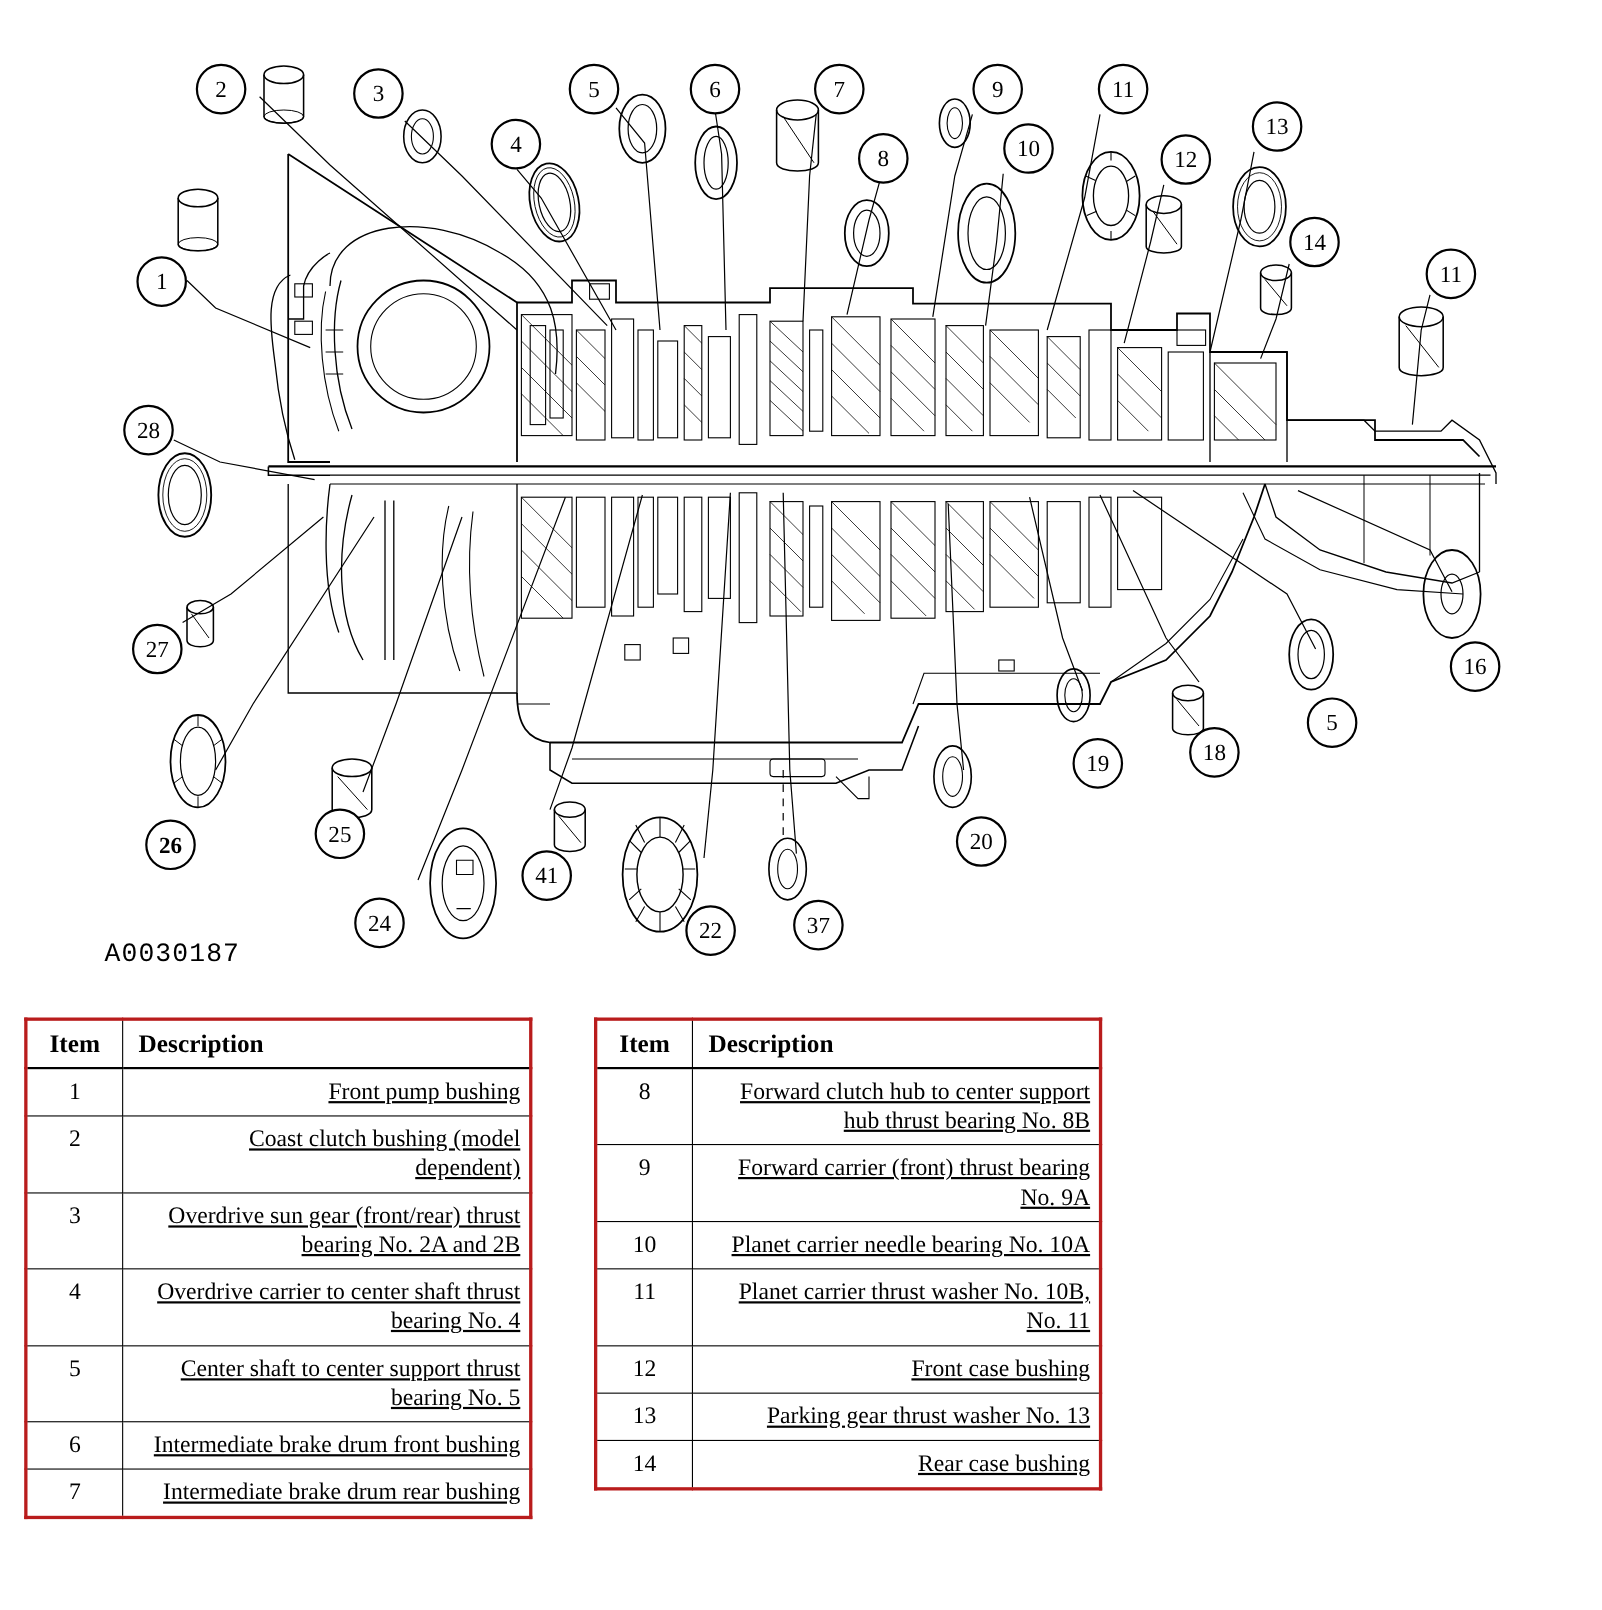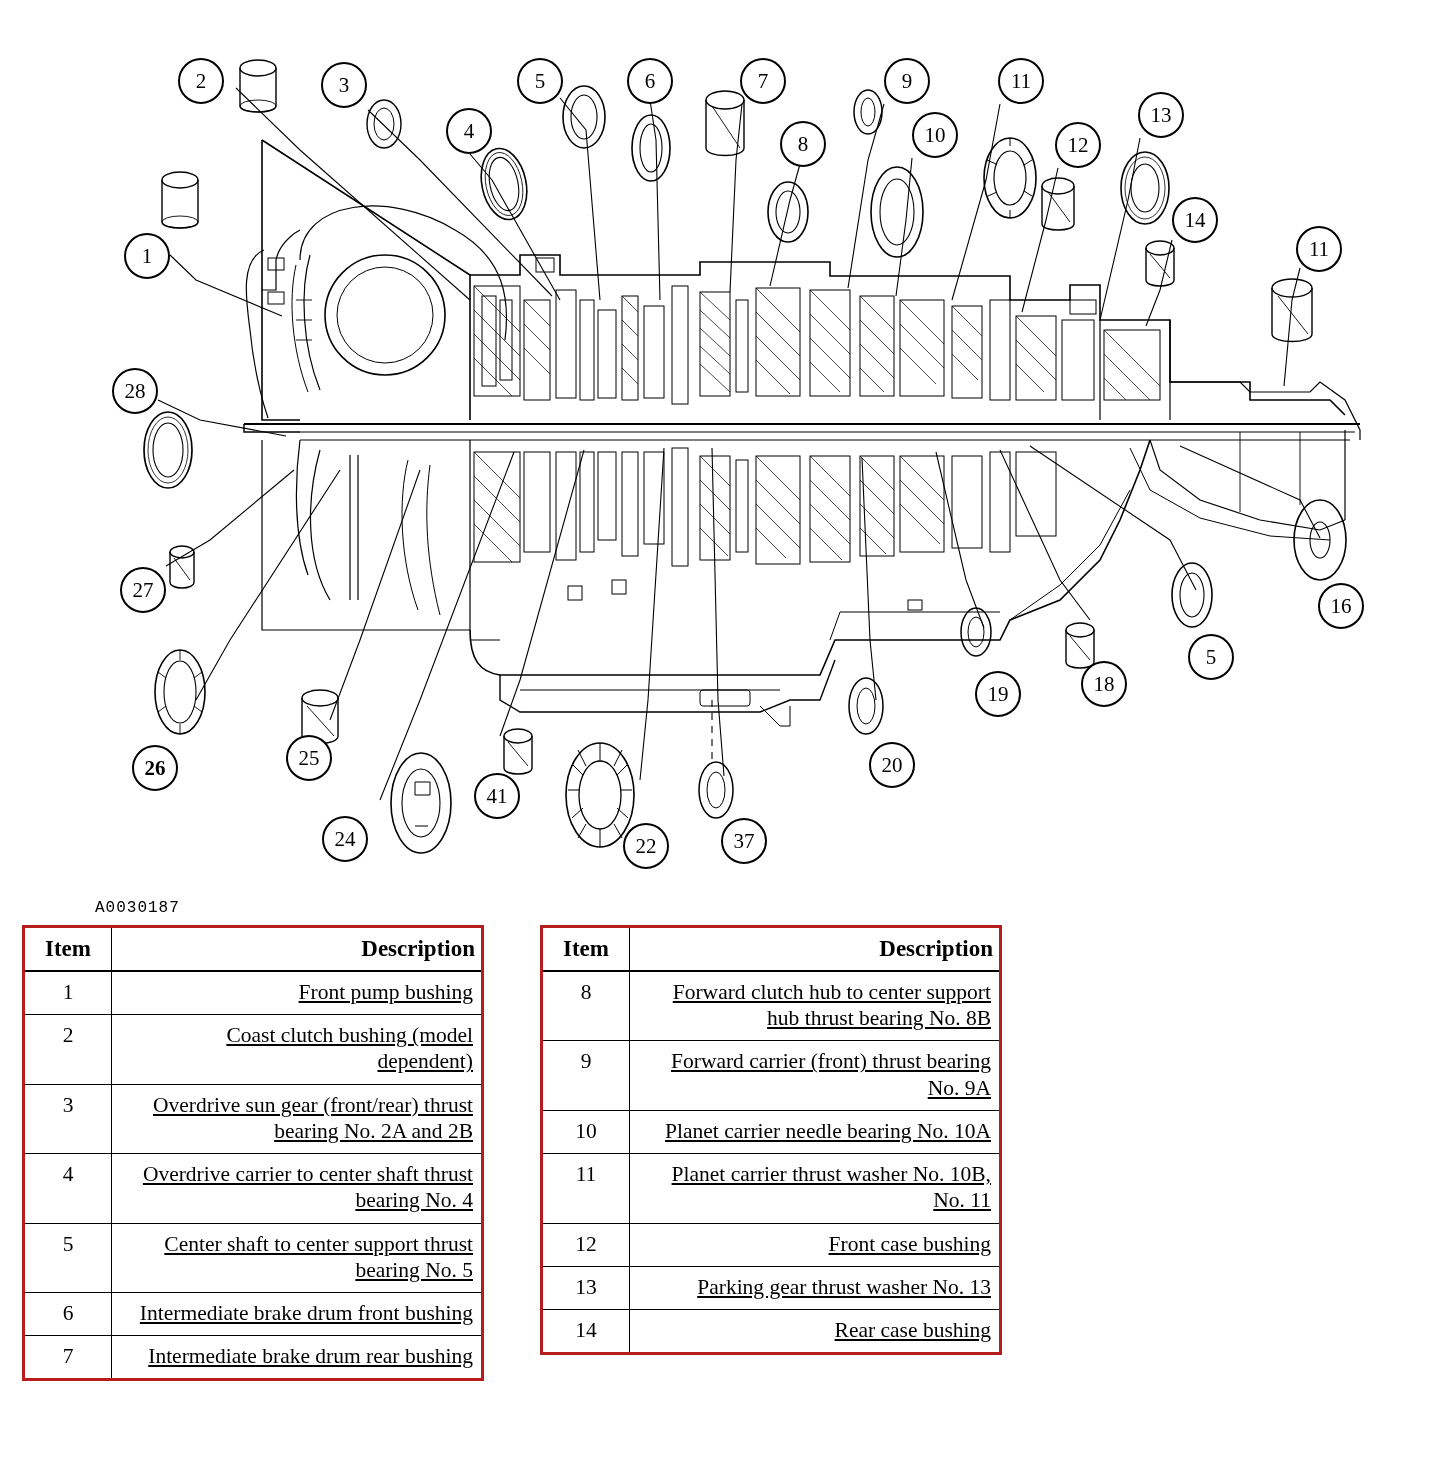--- a/index.html
+++ b/index.html
@@ -36,23 +36,23 @@
     box-sizing: border-box;
     text-align: center;
     line-height: 42px;
     font-family: "Liberation Serif", serif;
     font-size: 21px;
     background: #ffffff;
   }
   #figure-code {
     position: absolute;
     left: 95px;
-    top: 899px;
+    top: 855px;
     font-family: "Liberation Mono", monospace;
-    font-size: 16px;
+    font-size: 24px;
     letter-spacing: 1px;
   }
   #tables {
     position: absolute;
     left: 0;
     top: 925px;
     width: 1456px;
   }
   table.parts {
     position: absolute;
@@ -69,21 +69,21 @@
     font-size: 23px;
     font-weight: bold;
     padding: 8px 6px;
     border-bottom: 2px solid #000;
   }
   table.parts th.item-col, table.parts td.item-col {
     width: 74px;
     text-align: center;
   }
   table.parts th.desc-col {
-    text-align: right;
+    text-align: left;
     padding-left: 14px;
     font-family: Liberation Serif, serif;
   }
   table.parts td {
     font-size: 21.5px;
     padding: 7px 6px 9px 6px;
     line-height: 1.22;
   }
   table.parts td.desc-col {
     text-align: right;

